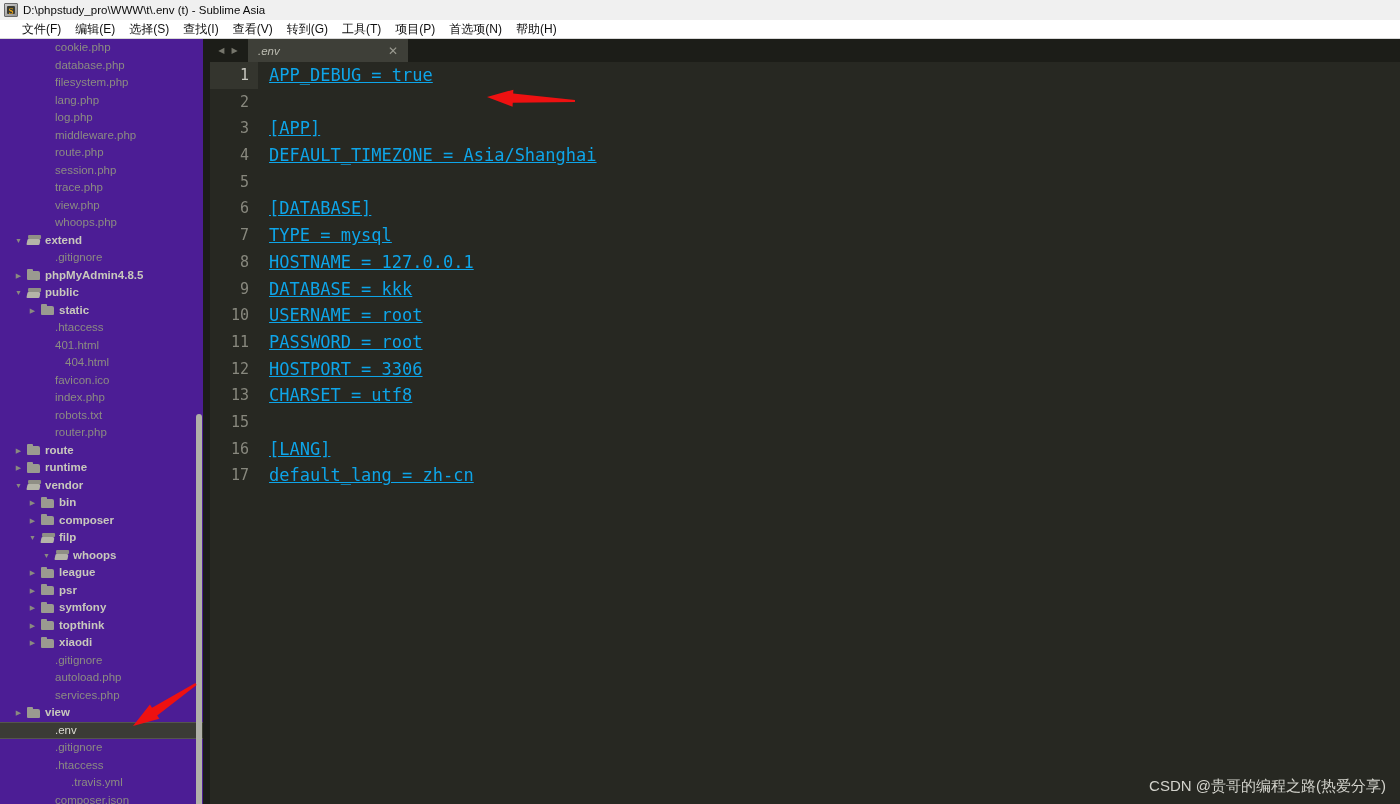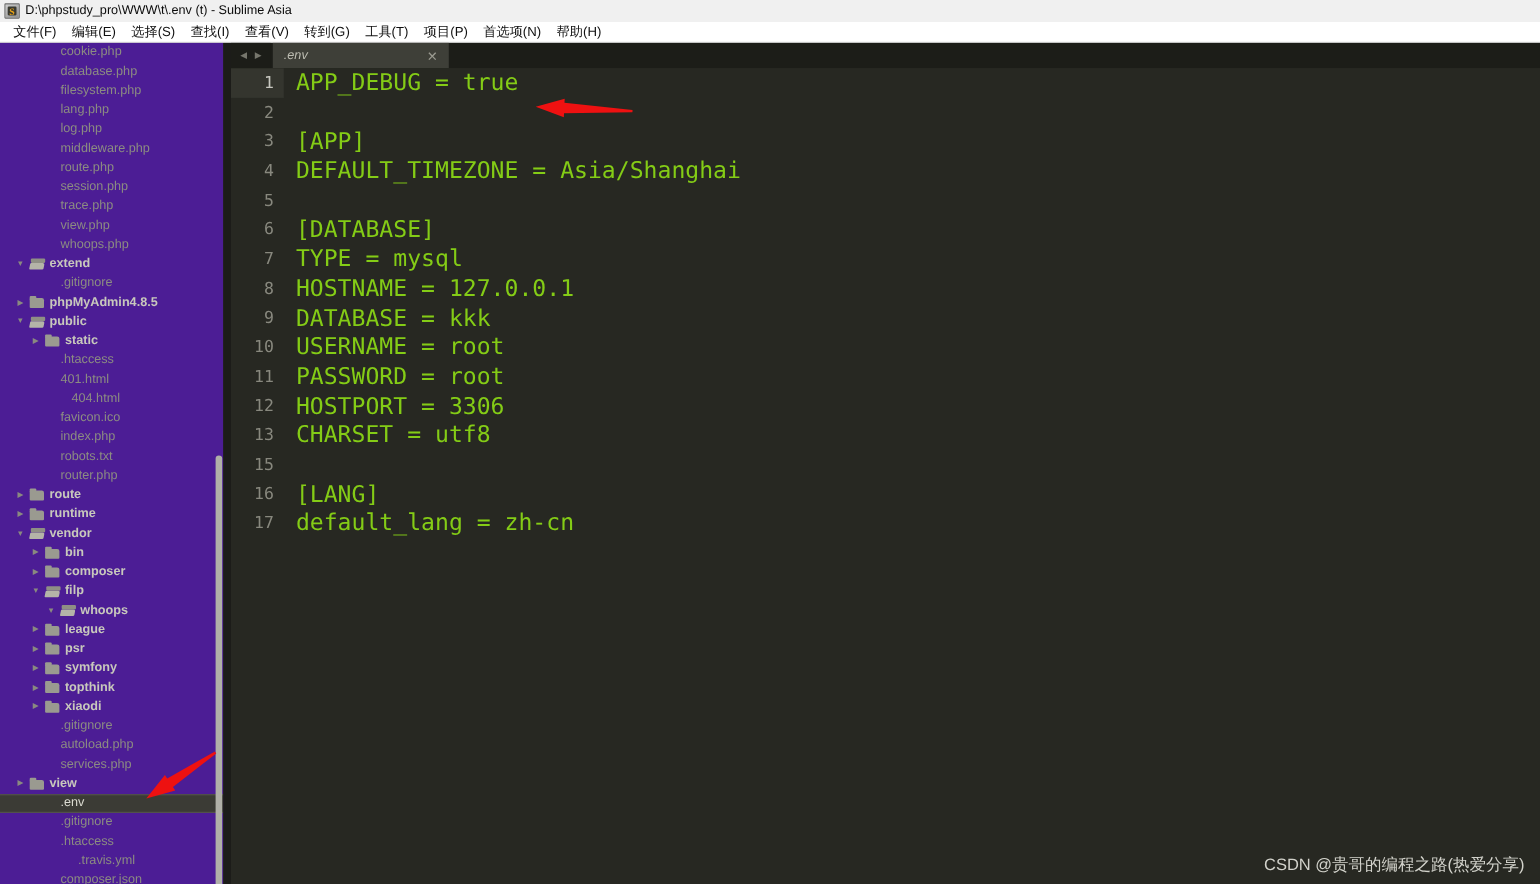--- a/index.html
+++ b/index.html
@@ -73,21 +73,21 @@
   
   .menubar {
     position: absolute;
     left: 0; top: 20px;
     width: 1400px; height: 19px;
     background: #ffffff;
     border-bottom: 1px solid #d8d8d8;
     box-sizing: border-box;
     display: flex;
     align-items: center;
-    padding-left: 5px;
+    padding-left: 15px;
   }
   .menu-item {
     font-size: 12px;
     color: #101010;
     line-height: 18px;
     padding: 0 7px;
     white-space: nowrap;
     cursor: default;
   }
 
@@ -258,25 +258,26 @@
     color: #88887e;
     line-height: 26.7px;
     height: 26.7px;
   }
   .code-line.active .gutter {
     background: #34352e;
     color: #c8c8c0;
   }
   .code-text {
     font-family: "DejaVu Sans Mono", monospace;
-    font-size: 21px;
-    color: #84cc16;
+    font-size: 17px;
+    color: #0ea5e9;
     line-height: 26.7px;
     white-space: pre;
     padding-left: 11px;
+    text-decoration: underline;
   }
 
   
   .arrows {
     position: absolute;
     left: 0; top: 0;
     width: 1400px; height: 804px;
     pointer-events: none;
   }
 

